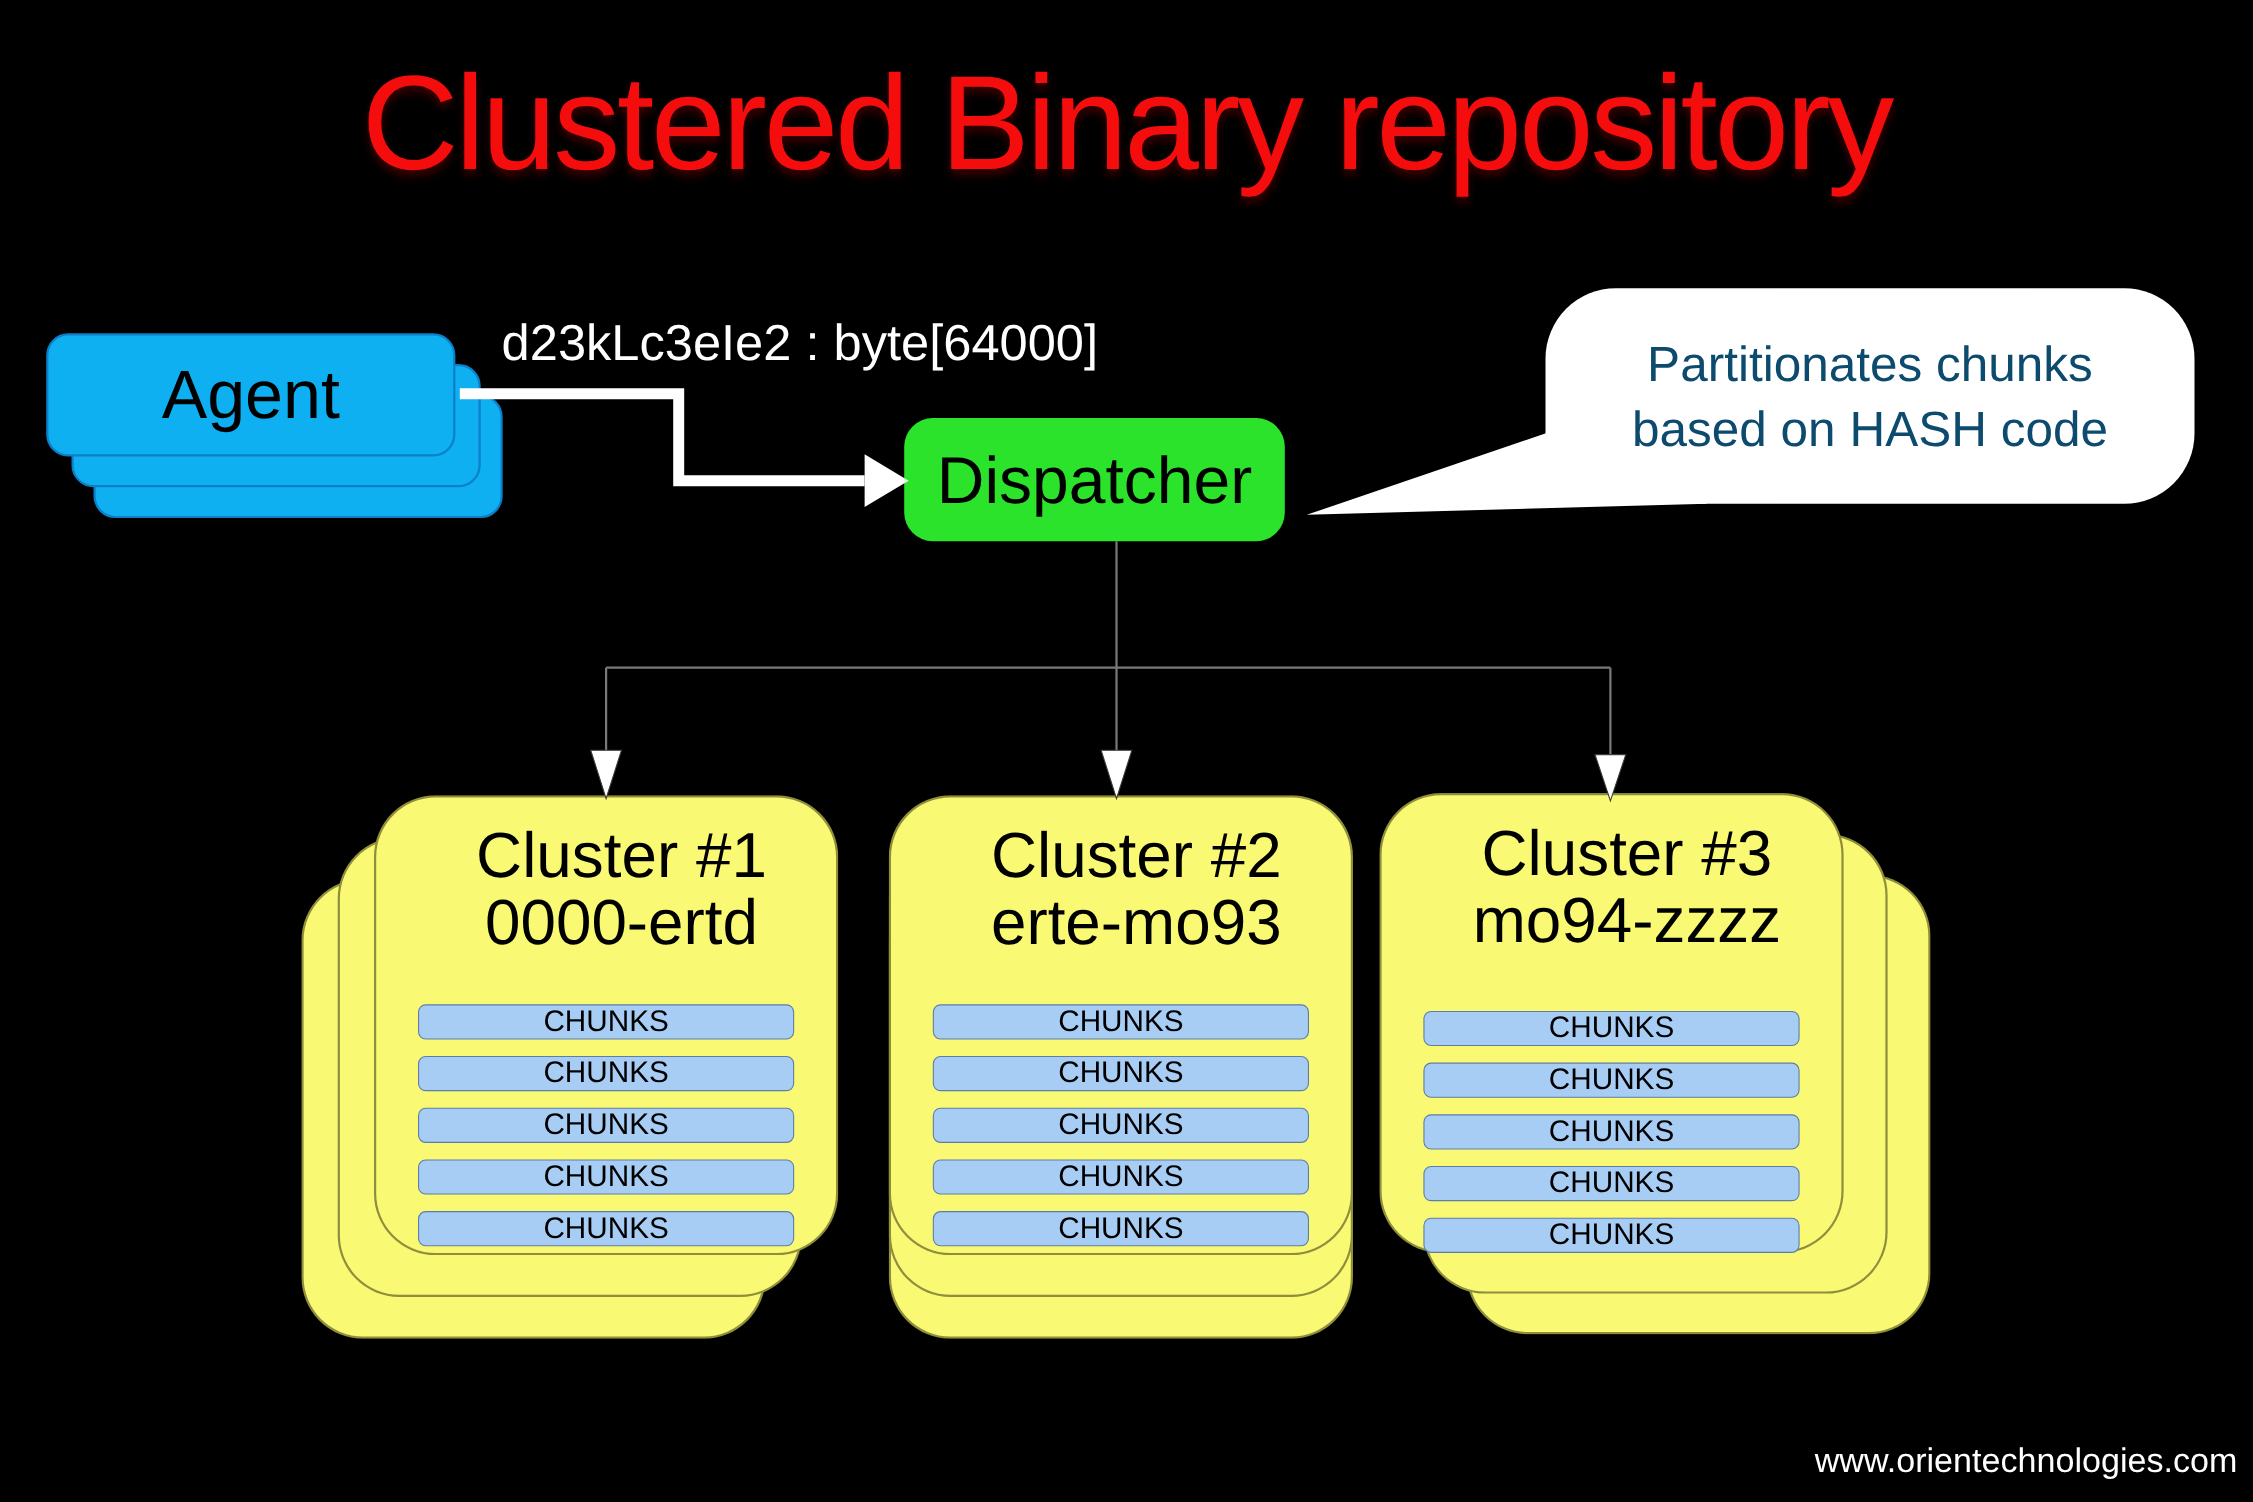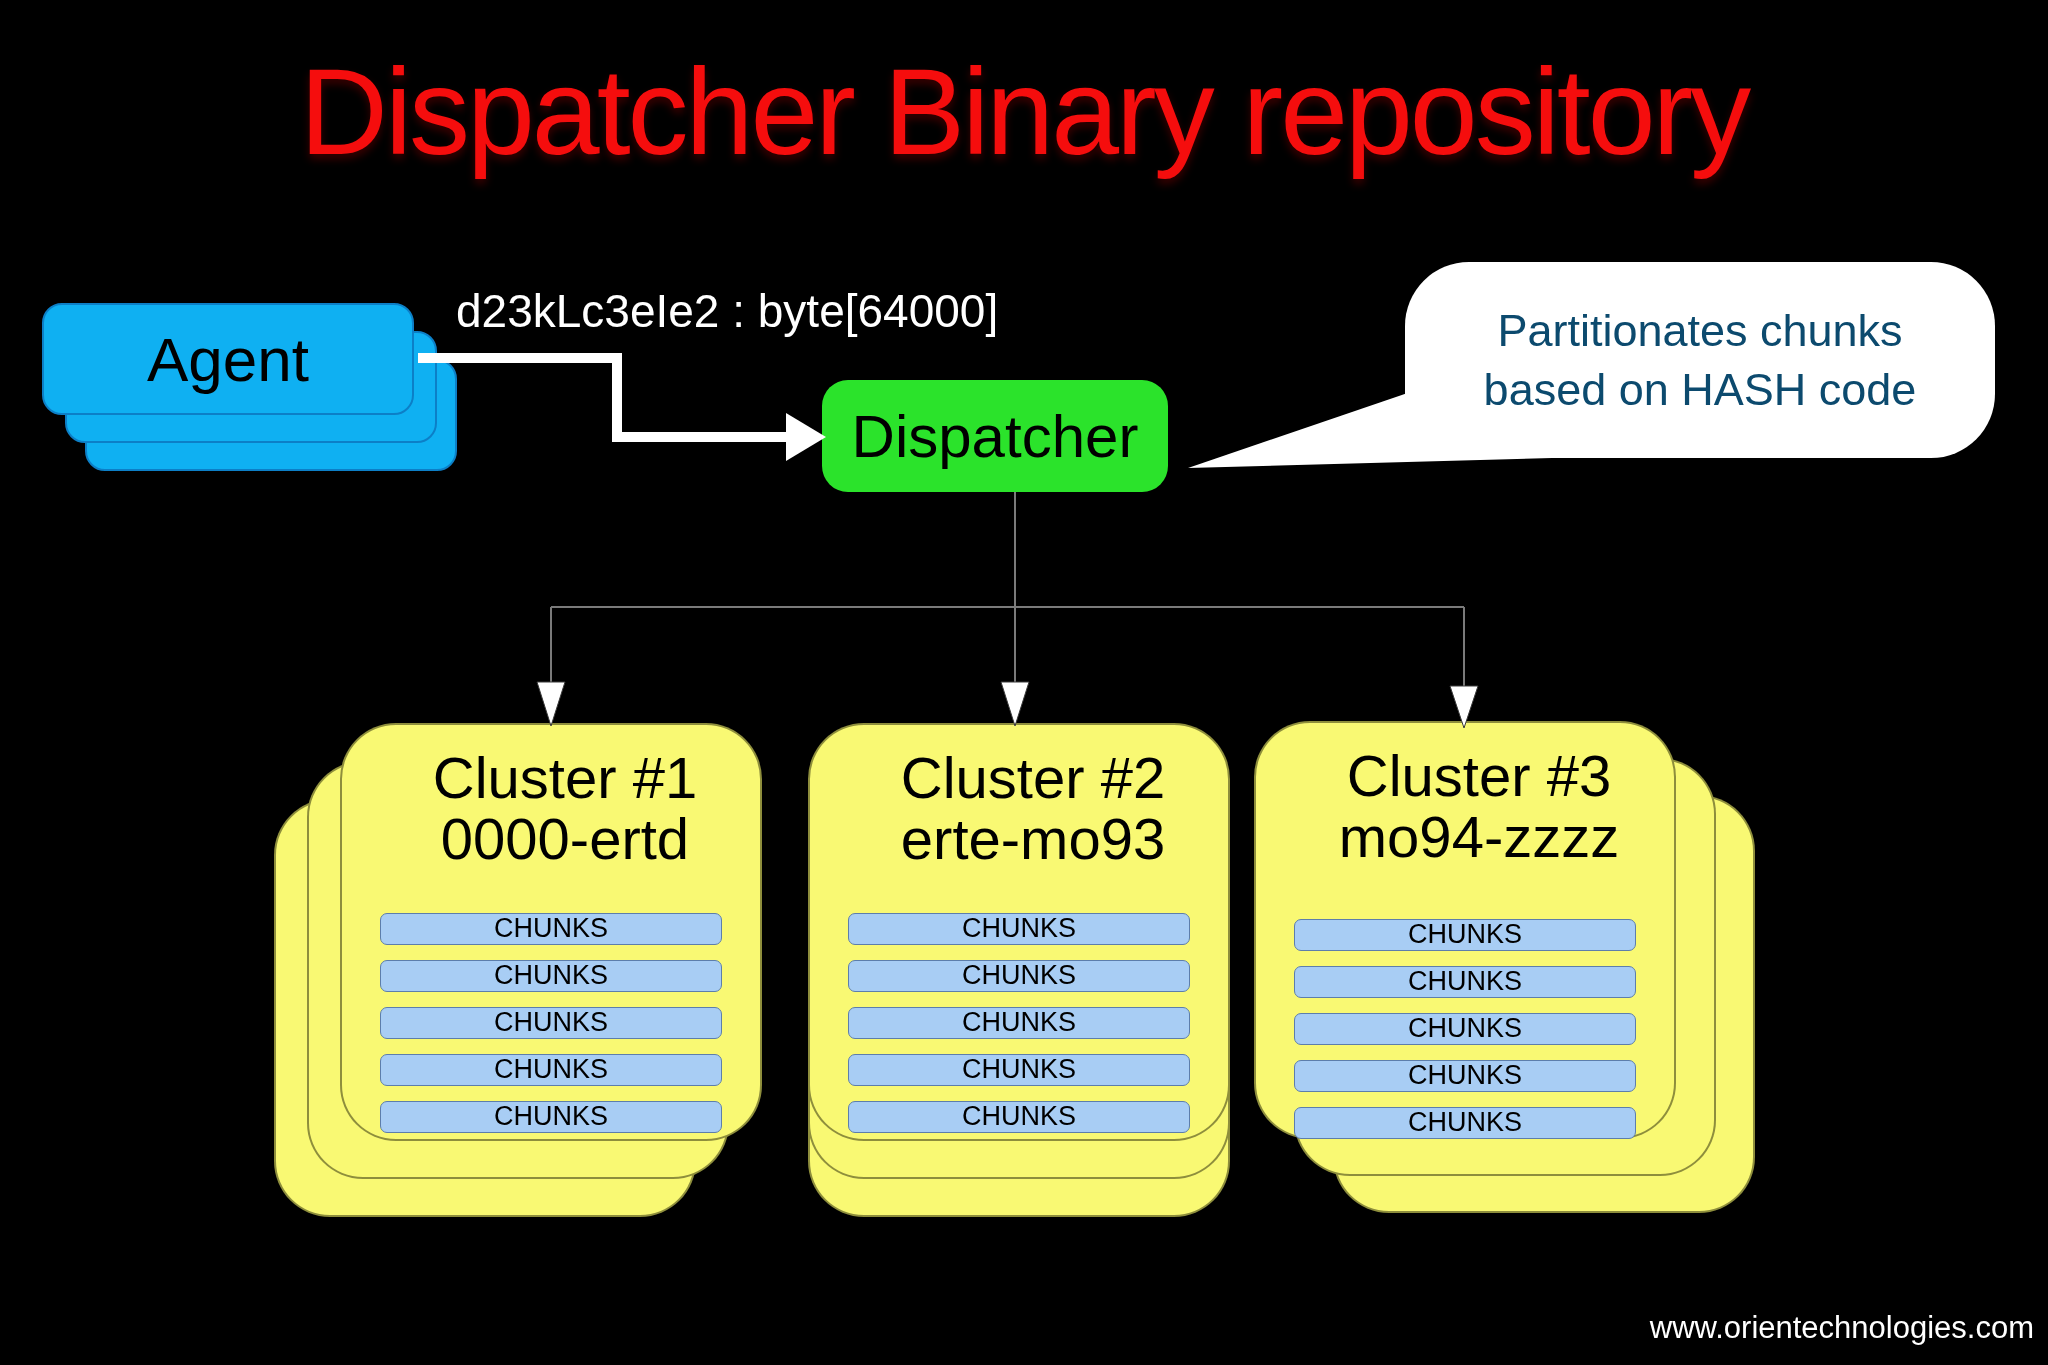--- a/index.html
+++ b/index.html
@@ -55,21 +55,21 @@
     text-shadow:0 2px 3px rgba(0,0,0,.8);
   }
   
   .overlay{position:absolute;left:0;top:0;pointer-events:none;}
 </style>
 </head>
 <body>
 
 <div class="stage">
 
-  <div class="title">Dispatcher Binary repository</div>
+  <div class="title">Clustered Binary repository</div>
 
   <div class="agent-layer" style="left:85px;top:359px;"></div>
   <div class="agent-layer" style="left:65px;top:331px;"></div>
   <div class="agent-layer agent-front" style="left:42px;top:303px;">
     <span>Agent</span>
   </div>
 
   <div class="byte-label">d23kLc3eIe2 : byte[64000]</div>
 
   <div class="dispatcher">

